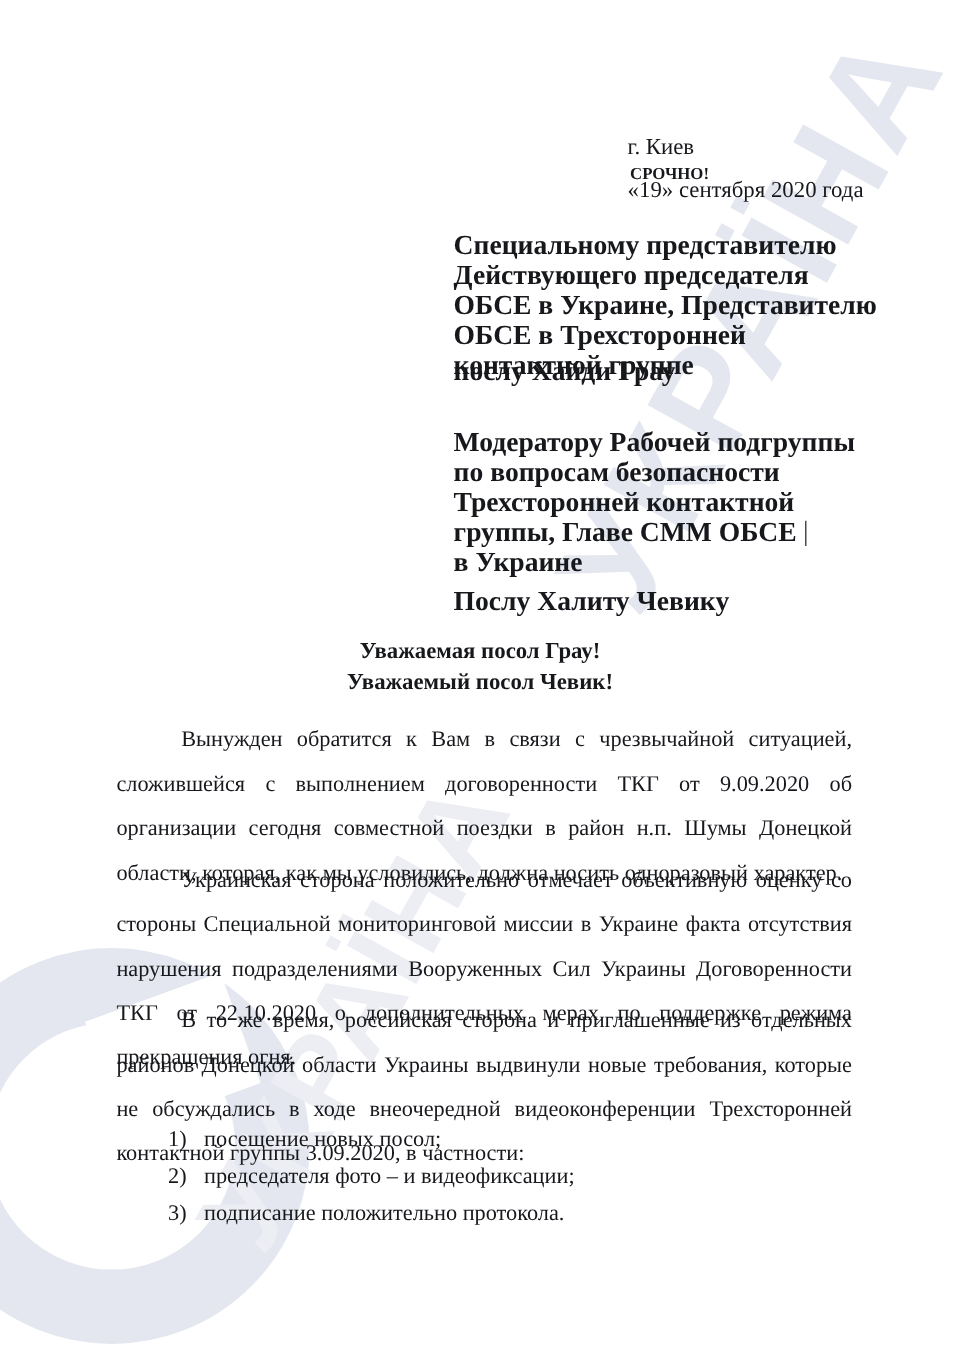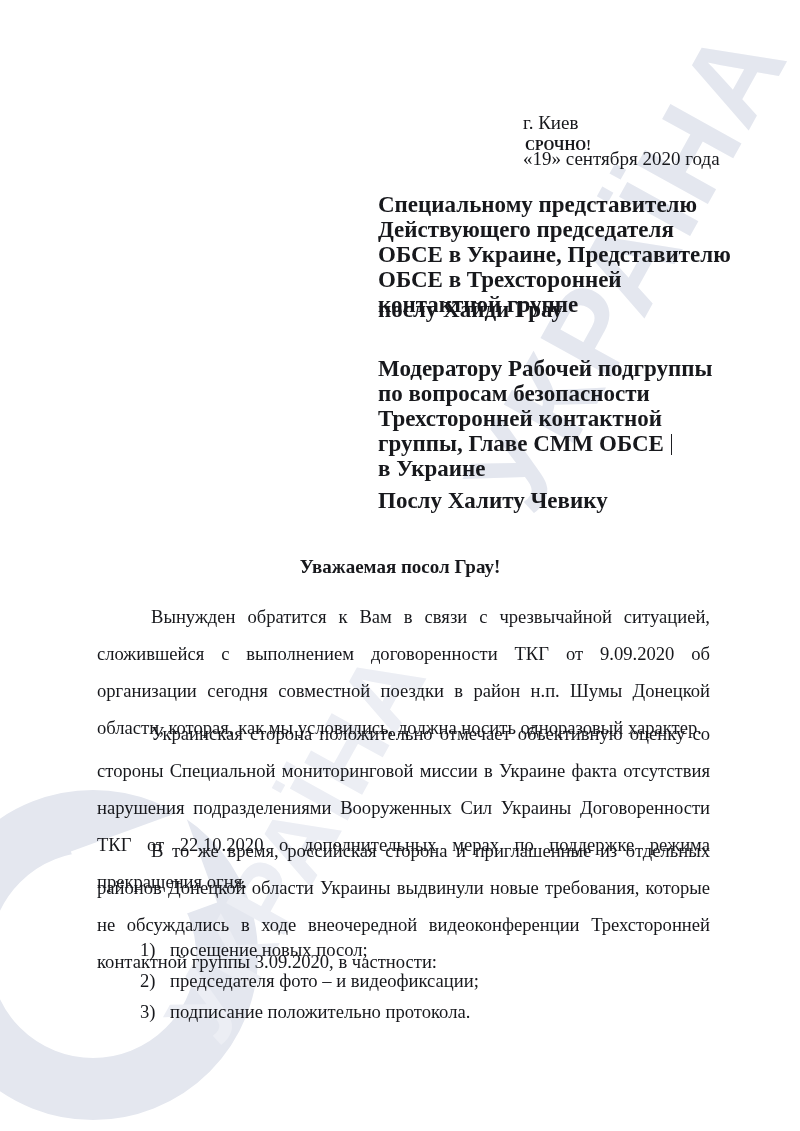--- a/index.html
+++ b/index.html
@@ -121,21 +121,21 @@
   .salutation {
     position: absolute;
     left: 0;
     top: 530px;
     width: 800px;
     text-align: center;
     font-size: 19px;
     font-weight: 700;
     line-height: 26px;
   }
-  .salutation span { display: block; margin-top: 24px; }
+  .salutation span { display: block; }
 
   .body-par {
     position: absolute;
     left: 97px;
     width: 613px;
     font-size: 18.6px;
     line-height: 37px;
     text-align: justify;
     text-indent: 54px;
     hyphens: none;
@@ -186,20 +186,21 @@
     <div class="addressee addr-1">Специальному представителю Действующего председателя ОБСЕ в Украине, Представителю ОБСЕ в Трехсторонней контактной группе</div>
 
     <div class="addressee addr-2">послу Хайди Грау</div>
 
     <div class="addressee addr-3"><span>Модератору Рабочей подгруппы по вопросам безопасности Трехсторонней контактной группы, Главе СММ ОБСЕ</span><span class="cursor-bar"></span><br><span>в Украине</span></div>
 
     <div class="addressee addr-4">Послу Халиту Чевику</div>
 
     <div class="salutation">
       <span>Уважаемая посол Грау!</span>
+      <span>Уважаемый посол Чевик!</span>
     </div>
 
     <div class="body-par par-1">Вынужден обратится к Вам в связи с чрезвычайной ситуацией, сложившейся с выполнением договоренности ТКГ от 9.09.2020 об организации сегодня совместной поездки в район н.п. Шумы Донецкой области, которая, как мы условились, должна носить одноразовый характер.</div>
     <div class="body-par par-2">Украинская сторона положительно отмечает объективную оценку со стороны Специальной мониторинговой миссии в Украине факта отсутствия нарушения подразделениями Вооруженных Сил Украины Договоренности ТКГ от 22.10.2020 о дополнительных мерах по поддержке режима прекращения огня.</div>
     <div class="body-par par-3">В то же время, российская сторона и приглашенные из отдельных районов Донецкой области Украины выдвинули новые требования, которые не обсуждались в ходе внеочередной видеоконференции Трехсторонней контактной группы 3.09.2020, в частности:</div>
 
     <div class="list">
       <div class="list-item">
         <span class="list-num">1)</span>
         <span class="list-text">посещение новых посол;</span>

